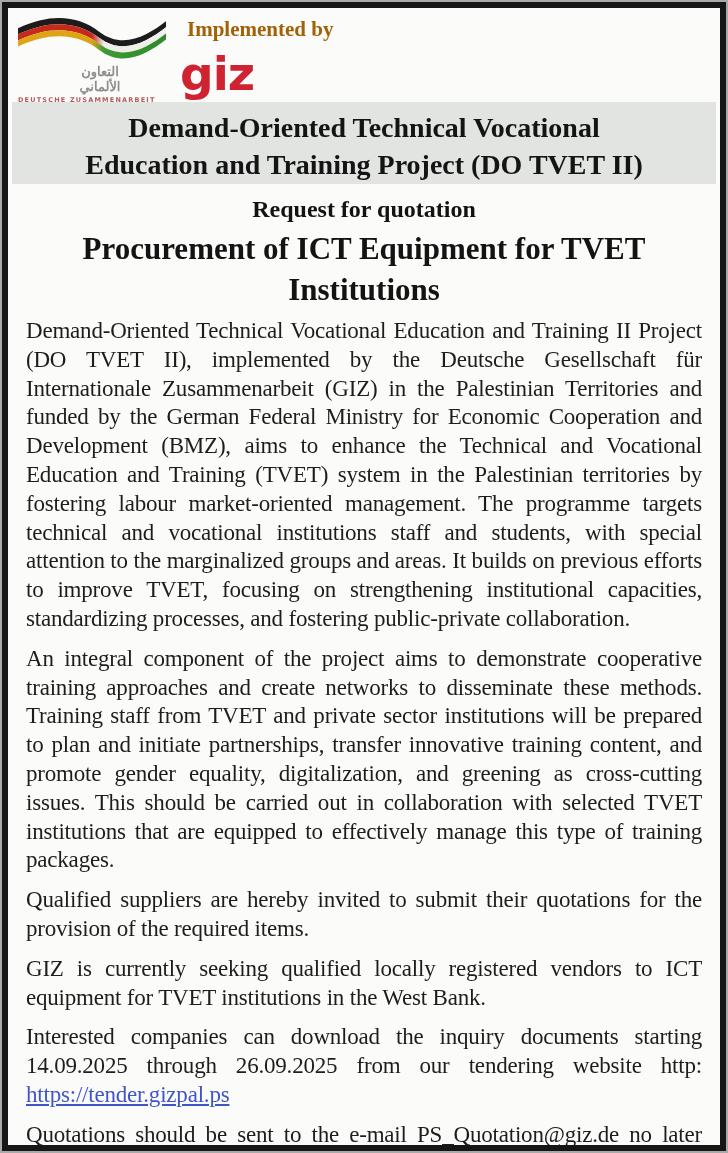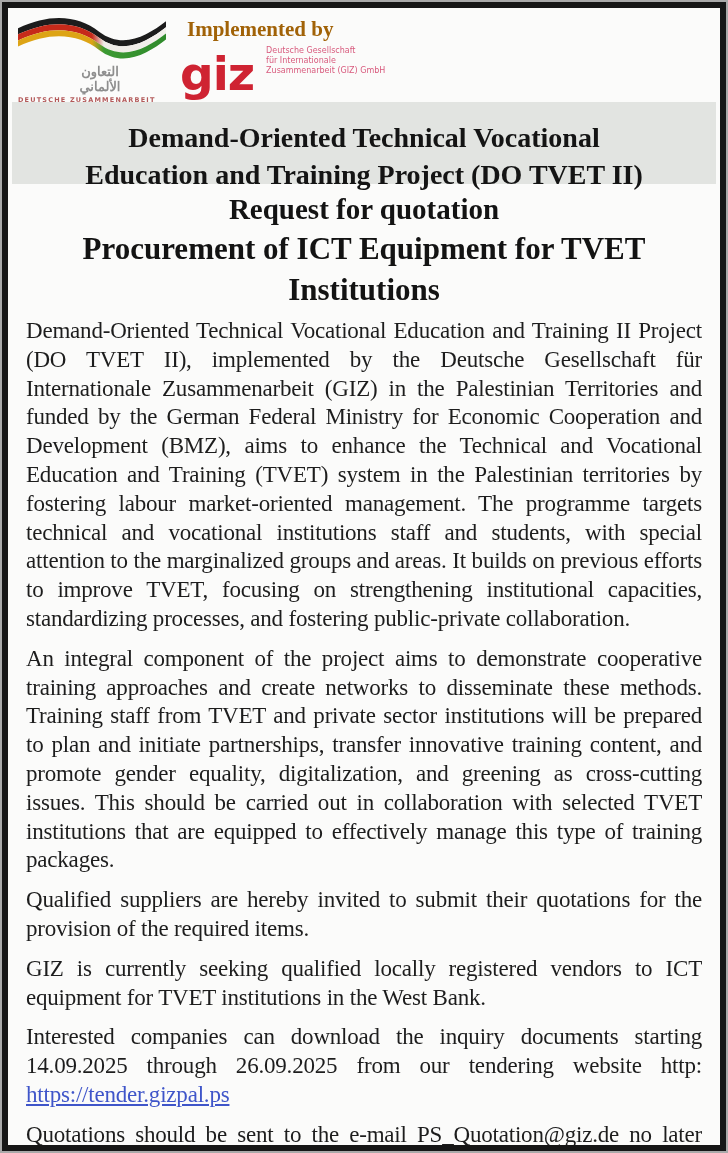--- a/index.html
+++ b/index.html
@@ -18,27 +18,27 @@
             font-family:"DejaVu Sans",sans-serif;font-size:6.5px;letter-spacing:1.2px;
             color:#b35a5a;white-space:nowrap;font-weight:bold;}
   .impl{position:absolute;left:179px;top:9px;font-size:21px;font-weight:bold;color:#a16207;}
   .giz-block{position:absolute;left:172px;top:26px;display:flex;align-items:flex-start;}
   .giz-word{font-family:"DejaVu Sans",sans-serif;font-weight:bold;font-size:47px;line-height:52px;
             color:#cf2332;letter-spacing:-1px;margin-top:14px;}
   .giz-sub{margin:12px 0 0 12px;font-family:"DejaVu Sans",sans-serif;font-size:8px;line-height:10px;
            color:#d85a7d;}
 
   
-  .banner{margin:0 4px;height:82px;background:#e2e4e1;text-align:center;padding-top:17px;
+  .banner{margin:0 4px;height:82px;background:#e2e4e1;text-align:center;padding-top:7px;
           box-sizing:border-box;}
   .banner div{font-size:28px;line-height:37px;font-weight:bold;color:#141414;}
 
   
   .titles{text-align:center;padding-top:7px;}
-  .t1{font-size:29px;line-height:37px;font-weight:bold;color:#131313;}
+  .t1{font-size:24px;line-height:37px;font-weight:bold;color:#131313;}
   .t2{font-size:31px;line-height:41px;font-weight:bold;color:#131313;}
 
   
   .bodytext{margin:7px 18px 0 18px;}
   .bodytext p{margin:0 0 11px 0;font-size:23px;line-height:28.8px;letter-spacing:-0.2px;
               text-align:justify;color:#1d1d1d;}
   .bodytext a.link{color:#3f55c9;overflow-wrap:anywhere;}
 </style>
 </head>
 <body>
@@ -71,25 +71,20 @@
           <div>التعاون</div>
           <div>الألماني</div>
         </div>
         <div class="coop-sub">DEUTSCHE ZUSAMMENARBEIT</div>
       </div>
 
       <div class="impl">Implemented by</div>
 
       <div class="giz-block">
         <span class="giz-word">giz</span>
-        <span class="giz-sub">
-          <div>Deutsche Gesellschaft</div>
-          <div>für Internationale</div>
-          <div>Zusammenarbeit (GIZ) GmbH</div>
-        </span>
       </div>
     </div>
 
     <div class="banner">
       <div>Demand-Oriented Technical Vocational</div>
       <div>Education and Training Project (DO TVET II)</div>
     </div>
 
     <div class="titles">
       <div class="t1">Request for quotation</div>

